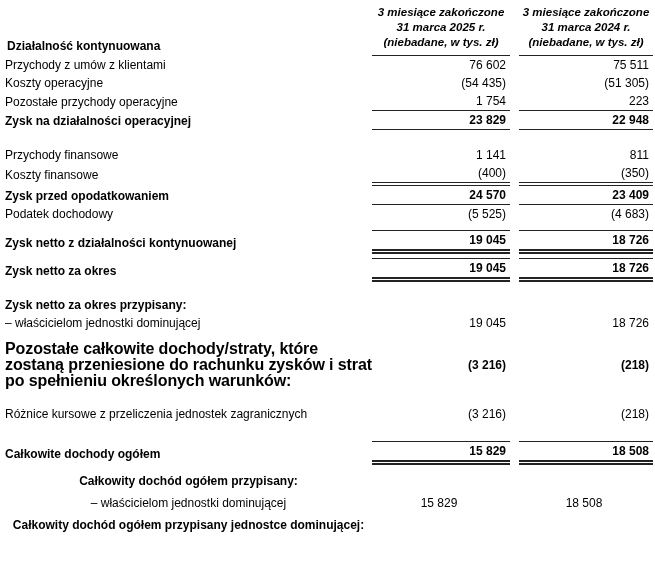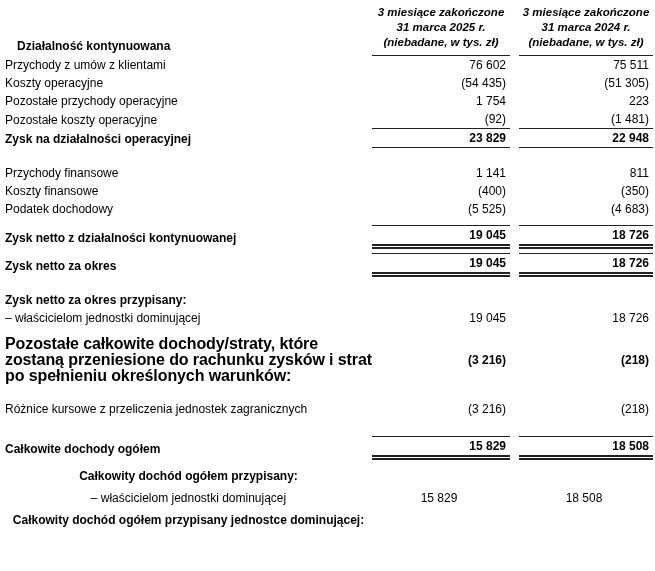--- a/index.html
+++ b/index.html
@@ -31,21 +31,21 @@
     text-align: center;
     white-space: pre-line;
     vertical-align: top;
     padding: 2px 0 5px 0;
     border-bottom: 1px solid #222;
   }
   th.hlabel {
     text-align: left;
     font-weight: bold;
     vertical-align: bottom;
-    padding-left: 17px;
+    padding-left: 7px;
     padding-bottom: 3px;
     font-size: 12px;
   }
   td.lbl { text-align: left; padding-left: 5px; }
   td.num { text-align: right; padding-right: 4px; white-space: nowrap; }
   tr.bold td { font-weight: bold; }
 
   td.t1 { border-top: 1px solid #222; }
   td.b1 { border-bottom: 1px solid #222; }
   td.t2 { border-top: 4px double #222; }
@@ -99,26 +99,20 @@
       <td class="num">(54 435)</td>
       <td></td>
       <td class="num">(51 305)</td>
     </tr>
     <tr class="row">
       <td class="lbl">Pozostałe przychody operacyjne</td>
       <td class="num">1 754</td>
       <td></td>
       <td class="num">223</td>
     </tr>
-    <tr class="row">
-      <td class="lbl">Pozostałe koszty operacyjne</td>
-      <td class="num">(92)</td>
-      <td></td>
-      <td class="num">(1 481)</td>
-    </tr>
 
     <tr class="row bold">
       <td class="lbl">Zysk na działalności operacyjnej</td>
       <td class="num t1 b1">23 829</td>
       <td></td>
       <td class="num t1 b1">22 948</td>
     </tr>
 
     <tr class="sp h16">
           <td colspan="4"></td>
@@ -130,20 +124,26 @@
       <td></td>
       <td class="num">811</td>
     </tr>
     <tr class="row">
       <td class="lbl">Koszty finansowe</td>
       <td class="num">(400)</td>
       <td></td>
       <td class="num">(350)</td>
     </tr>
 
+    <tr class="row bold">
+      <td class="lbl">Zysk przed opodatkowaniem</td>
+      <td class="num t2 b1">24 570</td>
+      <td></td>
+      <td class="num t2 b1">23 409</td>
+    </tr>
     <tr class="row">
       <td class="lbl">Podatek dochodowy</td>
       <td class="num">(5 525)</td>
       <td></td>
       <td class="num">(4 683)</td>
     </tr>
 
     <tr class="sp h7">
           <td colspan="4"></td>
         </tr>

